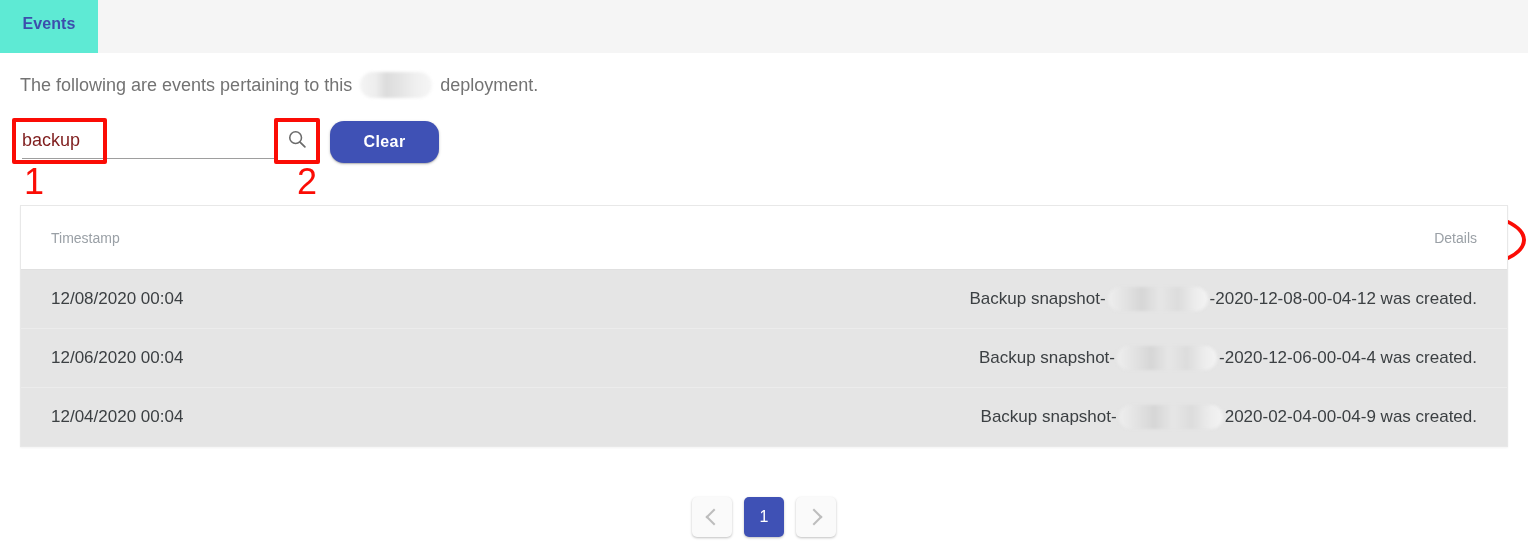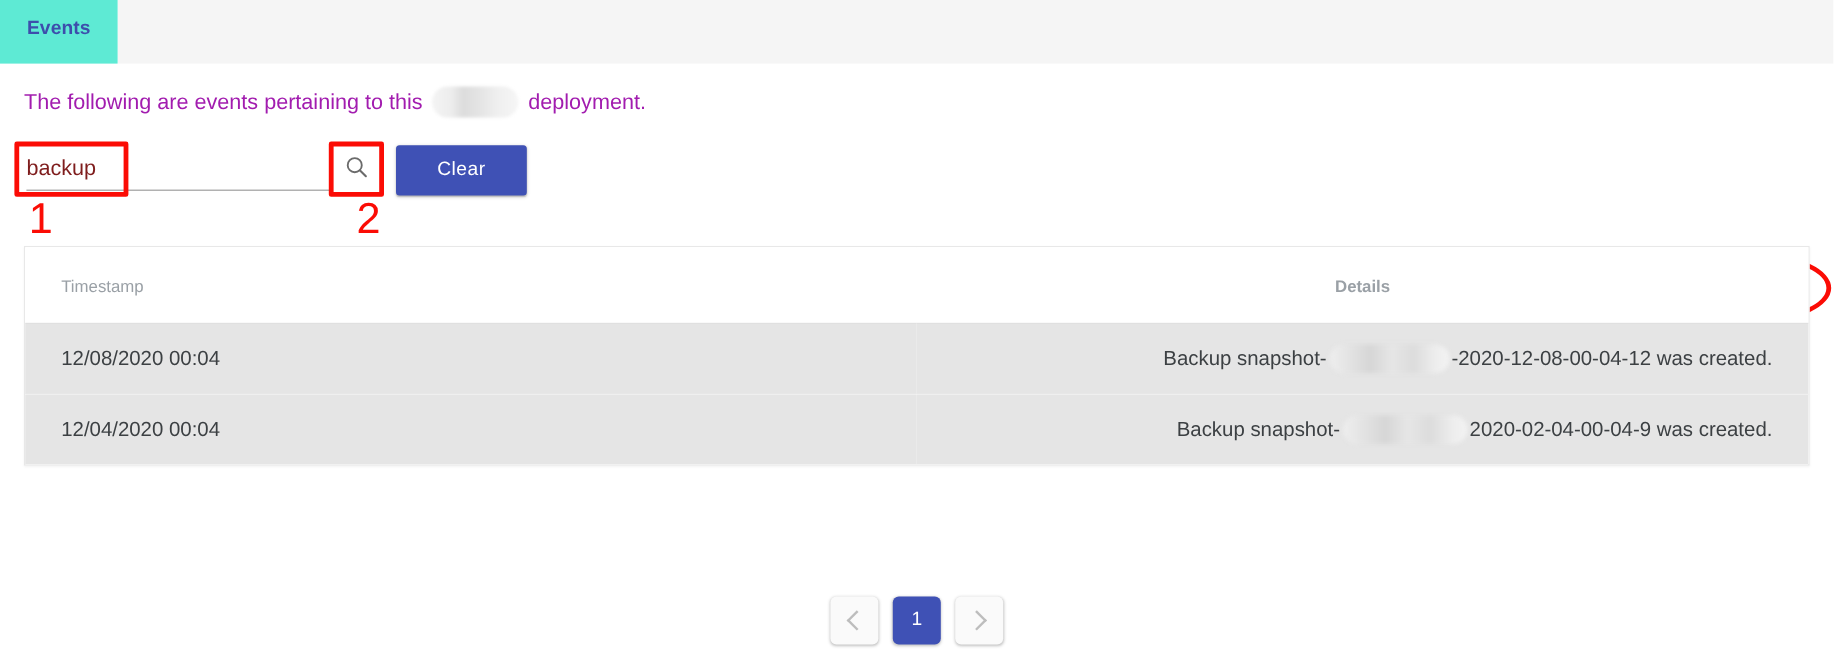--- a/index.html
+++ b/index.html
@@ -48,21 +48,21 @@
     color: #3d4eac;
     letter-spacing: .1px;
     padding-bottom: 6px;
   }
 
   
   .intro {
     position: absolute;
     left: 20px; top: 72px;
     font-size: 18px;
-    color: #a21caf;
+    color: #737373;
     display: flex;
     align-items: center;
     white-space: nowrap;
     justify-content: center;
   }
   .redact-pill {
     display: inline-block;
     width: 72px;
     height: 26px;
     margin: 0 8px;
@@ -115,24 +115,24 @@
     padding: 0;
   }
   .clear-btn {
     position: absolute;
     left: 330px; top: 121px;
     width: 109px;
     height: 42px;
     background: #3f51b5;
     color: #ffffff;
     border: none;
-    border-radius: 3px;
+    border-radius: 14px;
     font-family: "Liberation Sans", sans-serif;
     font-size: 16px;
-    font-weight: normal;
+    font-weight: bold;
     letter-spacing: .4px;
     cursor: pointer;
     box-shadow: 0 1px 3px rgba(0,0,0,.22), 0 1px 1px rgba(0,0,0,.14);
   }
 
   
   .anno-box {
     position: absolute;
     border: 4px solid #fb0c05;
     border-radius: 2px;
@@ -181,21 +181,21 @@
   .table th {
     font-size: 14px;
     font-weight: normal;
     color: #9aa0a6;
     text-align: left;
     padding: 0 30px;
     height: 63px;
     border-bottom: 1px solid #e0e0e0;
     background: #ffffff;
   }
-  .table th.col-details { text-align: center; font-weight: bold; }
+  .table th.col-details { text-align: right; }
   .table td {
     font-size: 17px;
     color: #3c4043;
     padding: 0 30px;
     height: 58px;
     border-bottom: 1px solid #ececec;
     background: #e5e5e5;
     white-space: nowrap;
     overflow: hidden;
   }
@@ -306,20 +306,28 @@
     <tbody id="table-body">
         <tr>
           <td class="col-timestamp">12/08/2020 00:04</td>
           <td class="col-details"><span class="detail-cell">
               <span>Backup snapshot-</span>
               <span class="detail-redact" style="width: 100px;"></span>
               <span>-2020-12-08-00-04-12 was created.</span>
             </span></td>
         </tr>
         <tr>
+          <td class="col-timestamp">12/06/2020 00:04</td>
+          <td class="col-details"><span class="detail-cell">
+              <span>Backup snapshot-</span>
+              <span class="detail-redact" style="width: 100px;"></span>
+              <span>-2020-12-06-00-04-4 was created.</span>
+            </span></td>
+        </tr>
+        <tr>
           <td class="col-timestamp">12/04/2020 00:04</td>
           <td class="col-details"><span class="detail-cell">
               <span>Backup snapshot-</span>
               <span class="detail-redact" style="width: 104px;"></span>
               <span>2020-02-04-00-04-9 was created.</span>
             </span></td>
         </tr>
       </tbody>
   </table>
 </div>

